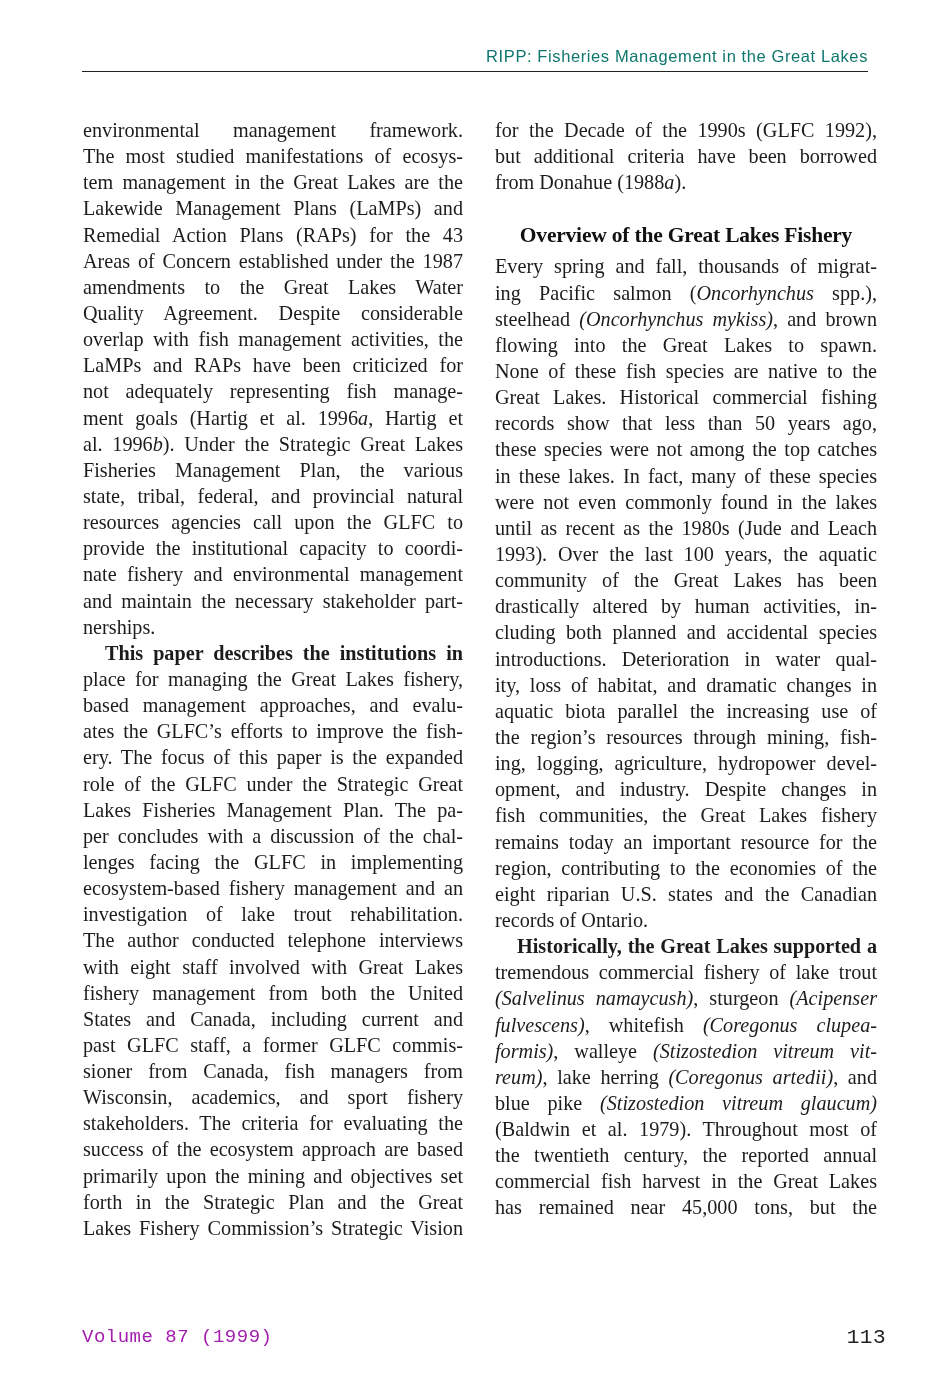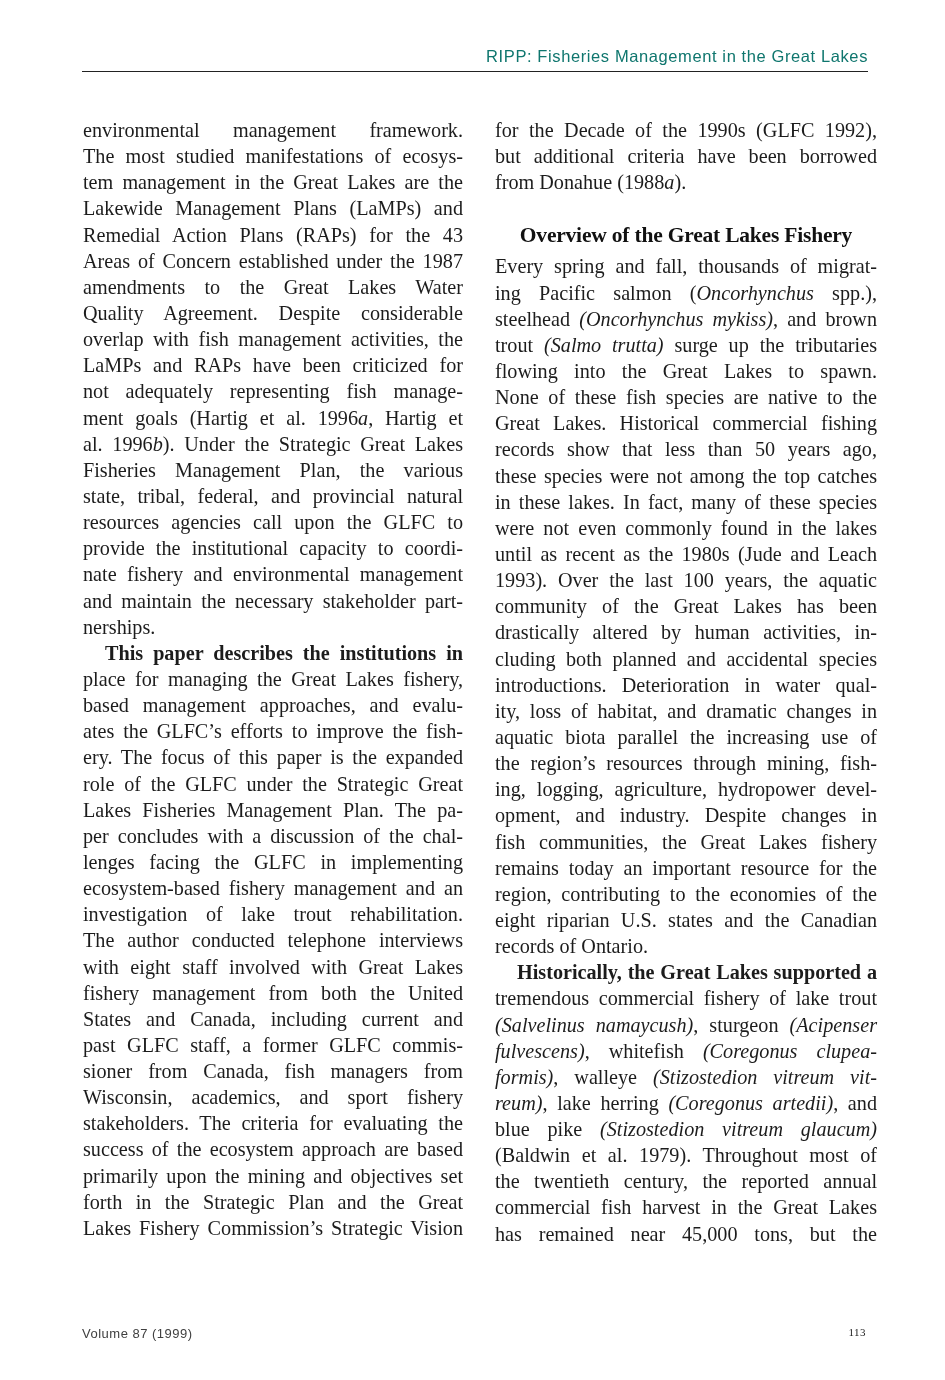--- a/index.html
+++ b/index.html
@@ -25,25 +25,25 @@
   .indent { padding-left: 22px; font-weight: bold; }
   em { font-style: italic; }
   .section-heading {
     display: block; text-align: center;
     font-family: "Liberation Serif", serif; font-weight: bold;
     font-size: 21.5px; line-height: 28px; letter-spacing: -0.2px;
     margin-top: 26px; margin-bottom: 4px; color: #111;
   }
   .footer-left {
     position: absolute; left: 82px; top: 1326px;
-    font-family: Liberation Sans, sans-serif; font-size: 13px; letter-spacing: 0.5px; color: #404040;
+    font-family: Liberation Mono, monospace; font-size: 19px; letter-spacing: 0.5px; color: #a21caf;
   }
   .footer-right {
-    position: absolute; right: 79px; top: 1326px;
-    font-family: Liberation Serif, serif; font-size: 11px; letter-spacing: 0.5px; color: #222;
+    position: absolute; right: 59px; top: 1326px;
+    font-family: Liberation Mono, monospace; font-size: 21px; letter-spacing: 0.5px; color: #222;
   }
 </style>
 </head>
 <body>
 
 <div class="running-head">RIPP: Fisheries Management in the Great Lakes</div>
 <div class="head-rule"></div>
 
 <div class="col left">
   <span class="line">environmental management framework.</span>
@@ -94,21 +94,20 @@
 <div class="col right">
   <span class="line">for the Decade of the 1990s (GLFC 1992),</span>
   <span class="line">but additional criteria have been borrowed</span>
   <span class="line last">from Donahue (1988<em>a</em>).</span>
 
   <span class="section-heading">Overview of the Great Lakes Fishery</span>
 
   <span class="line">Every spring and fall, thousands of migrat-</span>
   <span class="line">ing Pacific salmon (<em>Oncorhynchus</em> spp.),</span>
   <span class="line">steelhead <em>(Oncorhynchus mykiss)</em>, and brown</span>
-  <span class="line">trout <em>(Salmo trutta)</em> surge up the tributaries</span>
   <span class="line">flowing into the Great Lakes to spawn.</span>
   <span class="line">None of these fish species are native to the</span>
   <span class="line">Great Lakes. Historical commercial fishing</span>
   <span class="line">records show that less than 50 years ago,</span>
   <span class="line">these species were not among the top catches</span>
   <span class="line">in these lakes. In fact, many of these species</span>
   <span class="line">were not even commonly found in the lakes</span>
   <span class="line">until as recent as the 1980s (Jude and Leach</span>
   <span class="line">1993). Over the last 100 years, the aquatic</span>
   <span class="line">community of the Great Lakes has been</span>

